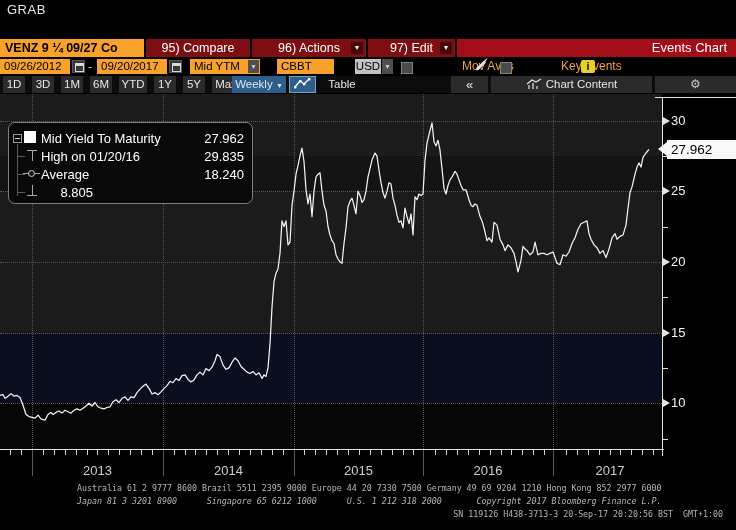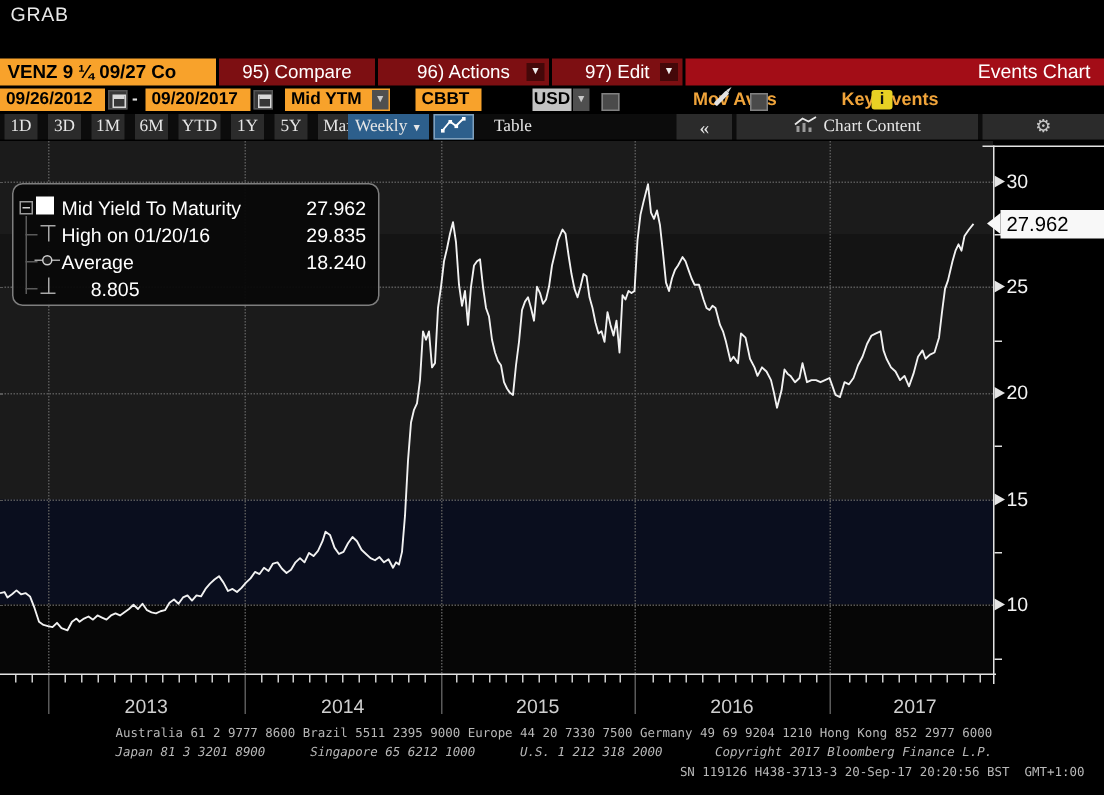--- a/index.html
+++ b/index.html
@@ -15,35 +15,35 @@
   #sec-box{left:0;width:144px;background:#f8a22b;color:#000;padding-left:5px;box-sizing:border-box;font-weight:bold;}
   .menu-btn{background:#7d0f12;color:#fff;text-align:center;}
   #btn-compare{left:146px;width:104px;}
   #btn-actions{left:252px;width:114px;}
   #btn-edit{left:368px;width:87px;}
   #yield-title{left:457px;width:279px;background:#a30d17;color:#fff;text-align:right;padding-right:9px;box-sizing:border-box;font-size:13px;}
   .dd-sq{position:absolute;right:3px;top:3px;width:12px;height:12px;background:rgba(0,0,0,.45);color:#eee;
          font-size:7px;line-height:12px;text-align:center;}
 
   
-  .r2{top:59px;height:15px;line-height:15px;font-size:11.5px;font-weight:bold;}
+  .r2{top:59px;height:15px;line-height:15px;font-size:11.5px;}
   .amber-field{background:#f8a22b;color:#000;padding-left:4px;box-sizing:border-box;}
   .cal-btn{top:60px;width:13px;height:13px;background:#383838;border:1px solid #555;box-sizing:border-box;}
   .cal-glyph{position:absolute;left:2px;top:2px;width:7px;height:7px;border:1px solid #d8d8d8;}
   .cal-glyph::before{content:"";position:absolute;left:0;top:0;right:0;height:2px;background:#d8d8d8;}
   .chk{top:62px;width:10px;height:10px;background:#4a4a4a;border:1px solid #818181;}
   .amber-text{color:#f0a43a;font-size:12px;margin-left:45px;}
   #usd-field{background:#c3c3c3;color:#000;text-align:center;}
   .gray-dd{background:#4f4f4f;color:#c9c9c9;font-size:7px;text-align:center;line-height:15px;}
   #info-badge{background:#e8d124;color:#111;width:14px;text-align:center;font-weight:bold;font-size:11px;border-radius:2px;}
   #pencil{top:64px;left:475px;width:12px;height:3px;background:#e2e2e2;border-radius:1px;transform:rotate(-45deg);}
   #pencil::after{content:"";position:absolute;right:-4px;top:0;border-top:1.5px solid transparent;border-bottom:1.5px solid transparent;border-left:4px solid #e2e2e2;}
 
   
-  #range-bar{left:0;top:76px;width:736px;height:17px;background:#0c0c0c;font-family:Liberation Serif, serif;}
+  #range-bar{left:0;top:76px;width:736px;height:17px;background:#0c0c0c;}
   .rb-btn{position:absolute;top:0;height:17px;line-height:17px;background:#2b2b2b;color:#e6e6e6;
           font-size:11.5px;text-align:center;}
   .rb-blue{background:#2d5f8c;}
 
   
   #plot{left:0;top:94px;width:662px;height:355px;background:#1b1b1b;}
   #plot svg{position:absolute;left:0;top:0;}
   .band{position:absolute;left:0;width:662px;}
   .hgrid{position:absolute;left:0;width:662px;height:0;border-top:1px dotted #585858;}
   .vgrid{position:absolute;top:0;height:355px;width:0;border-left:1px dotted #585858;}
@@ -114,21 +114,21 @@
     </div>
   <div class="abs r2" style="left:88px;color:#ddd;">-</div>
   <div class="abs r2 amber-field" style="left:97px;width:70px;">09/20/2017</div>
   <div class="abs cal-btn" style="left:169px;">
       <span class="cal-glyph"></span>
     </div>
   <div class="abs r2 amber-field" style="left:190px;width:70px;">
     <span>Mid YTM</span>
     <span class="abs gray-dd" style="right:1px;top:1px;width:11px;height:13px;line-height:13px;">▼</span>
   </div>
-  <div class="abs r2 amber-field" style="left:277px;width:44px;">CBBT</div>
+  <div class="abs r2 amber-field" style="left:277px;width:57px;">CBBT</div>
   <div class="abs r2" id="usd-field" style="left:355px;width:26px;">USD</div>
   <div class="abs r2 gray-dd" style="left:382px;width:11px;height:15px;">▼</div>
   <div class="abs chk" style="left:401px;"></div>
   <div class="abs r2 amber-text" style="left:417px;">Mov Avgs</div>
   <div class="abs" id="pencil"></div>
   <div class="abs chk" style="left:500px;"></div>
   <div class="abs r2 amber-text" style="left:516px;">Key Events</div>
   <div class="abs r2" id="info-badge" style="left:581px;height:13px;line-height:13px;top:60px;">i</div>
 
   <div class="abs" id="range-bar">

